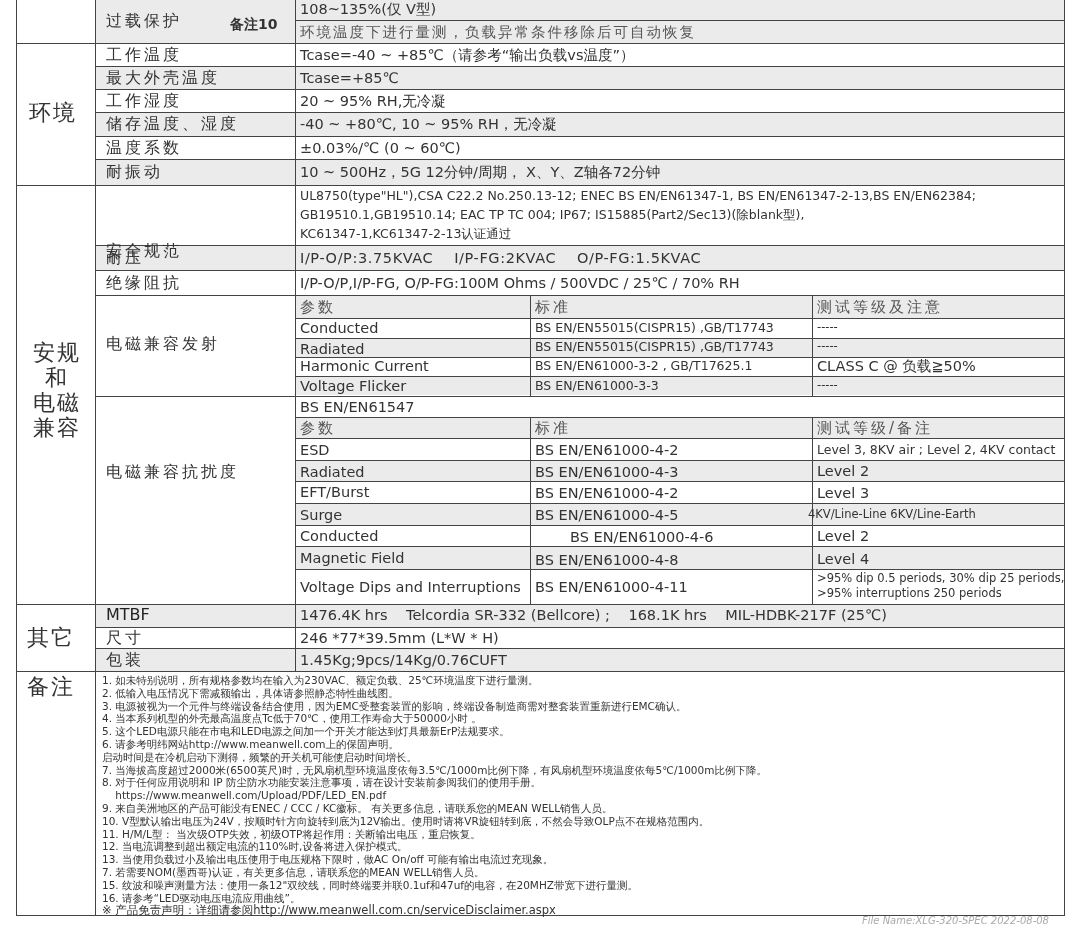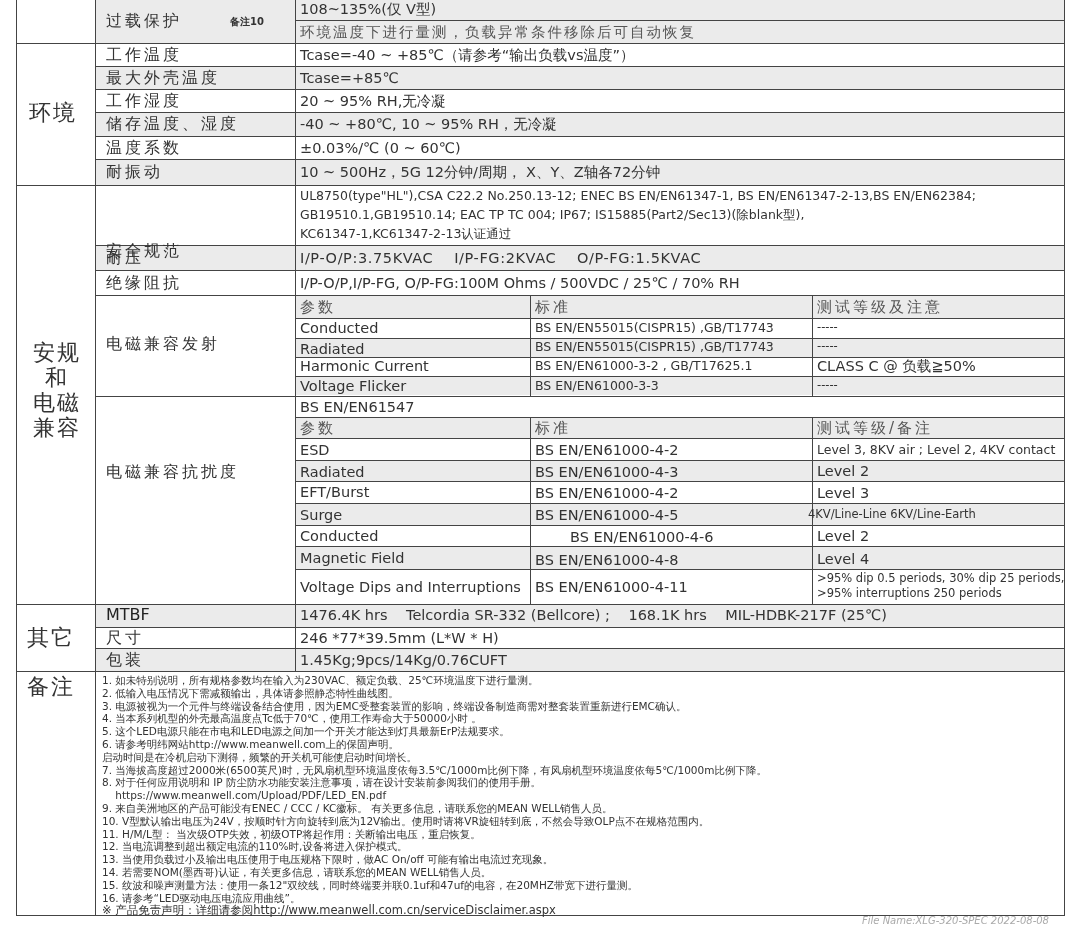--- a/index.html
+++ b/index.html
@@ -96,21 +96,21 @@
 
   <div class="line-h" style="left:95px;top:627px;width:969px;"></div>
   <div class="line-h" style="left:95px;top:648px;width:969px;"></div>
   <div class="line-h" style="left:16px;top:671px;width:1048px;"></div>
 
   <div class="line-h" style="left:16px;top:915px;width:1049px;"></div>
 </div>
 
 <section>
   <span class="txt item" style="left:106px;top:13px;">过载保护</span>
-  <span class="txt" style="left:230px;top:17px;font-size:10px;font-weight:bold;color:#333;">备注10</span>
+  <span class="txt" style="left:230px;top:17px;font-size:14px;font-weight:bold;color:#333;">备注10</span>
   <span class="txt val" style="left:300px;top:2px;">108~135%(仅 V型)</span>
   <span class="txt val" style="left:300px;top:25px;letter-spacing:2px;color:#555;">环境温度下进行量测，负载异常条件移除后可自动恢复</span>
 </section>
 
 <section>
   <span class="txt cat" style="left:29px;top:102px;">环境</span>
   <span class="txt item" style="left:106px;top:47px;">工作温度</span>
   <span class="txt val" style="left:300px;top:48px;">Tcase=-40 ~ +85℃（请参考“输出负载vs温度”）</span>
   <span class="txt item" style="left:106px;top:70px;">最大外壳温度</span>
   <span class="txt val" style="left:300px;top:71px;">Tcase=+85℃</span>
@@ -221,20 +221,20 @@
     <div class="note" style="height:12.8px;white-space:nowrap;">6. 请参考明纬网站http://www.meanwell.com上的保固声明。</div>
     <div class="note" style="height:12.8px;white-space:nowrap;">启动时间是在冷机启动下测得，频繁的开关机可能使启动时间增长。</div>
     <div class="note" style="height:12.8px;white-space:nowrap;">7. 当海拔高度超过2000米(6500英尺)时，无风扇机型环境温度依每3.5℃/1000m比例下降，有风扇机型环境温度依每5℃/1000m比例下降。</div>
     <div class="note" style="height:12.8px;white-space:nowrap;">8. 对于任何应用说明和 IP 防尘防水功能安装注意事项，请在设计安装前参阅我们的使用手册。</div>
     <div class="note" style="height:12.8px;white-space:pre;">    https://www.meanwell.com/Upload/PDF/LED_EN.pdf</div>
     <div class="note" style="height:12.8px;white-space:nowrap;">9. 来自美洲地区的产品可能没有ENEC / CCC / KC徽标。 有关更多信息，请联系您的MEAN WELL销售人员。</div>
     <div class="note" style="height:12.8px;white-space:nowrap;">10. V型默认输出电压为24V，按顺时针方向旋转到底为12V输出。使用时请将VR旋钮转到底，不然会导致OLP点不在规格范围内。</div>
     <div class="note" style="height:12.8px;white-space:nowrap;">11. H/M/L型： 当次级OTP失效，初级OTP将起作用：关断输出电压，重启恢复。</div>
     <div class="note" style="height:12.8px;white-space:nowrap;">12. 当电流调整到超出额定电流的110%时,设备将进入保护模式。</div>
     <div class="note" style="height:12.8px;white-space:nowrap;">13. 当使用负载过小及输出电压使用于电压规格下限时，做AC On/off 可能有输出电流过充现象。</div>
-    <div class="note" style="height:12.8px;white-space:nowrap;">14. 若需要NOM(墨西哥)认证，有关更多信息，请联系您的MEAN WELL销售人员。</div>
+    <div class="note" style="height:12.8px;white-space:nowrap;">7. 若需要NOM(墨西哥)认证，有关更多信息，请联系您的MEAN WELL销售人员。</div>
     <div class="note" style="height:12.8px;white-space:nowrap;">15. 纹波和噪声测量方法：使用一条12"双绞线，同时终端要并联0.1uf和47uf的电容，在20MHZ带宽下进行量测。</div>
     <div class="note" style="height:12.8px;white-space:nowrap;">16. 请参考“LED驱动电压电流应用曲线”。</div>
     <div class="note" style="height:12.8px;white-space:nowrap;font-size:11.5px;">※ 产品免责声明：详细请参阅http://www.meanwell.com.cn/serviceDisclaimer.aspx</div>
   </div>
 </section>
 
 <span class="txt footer" style="left:862px;top:916px;">File Name:XLG-320-SPEC 2022-08-08</span>
 
 </body></html>

